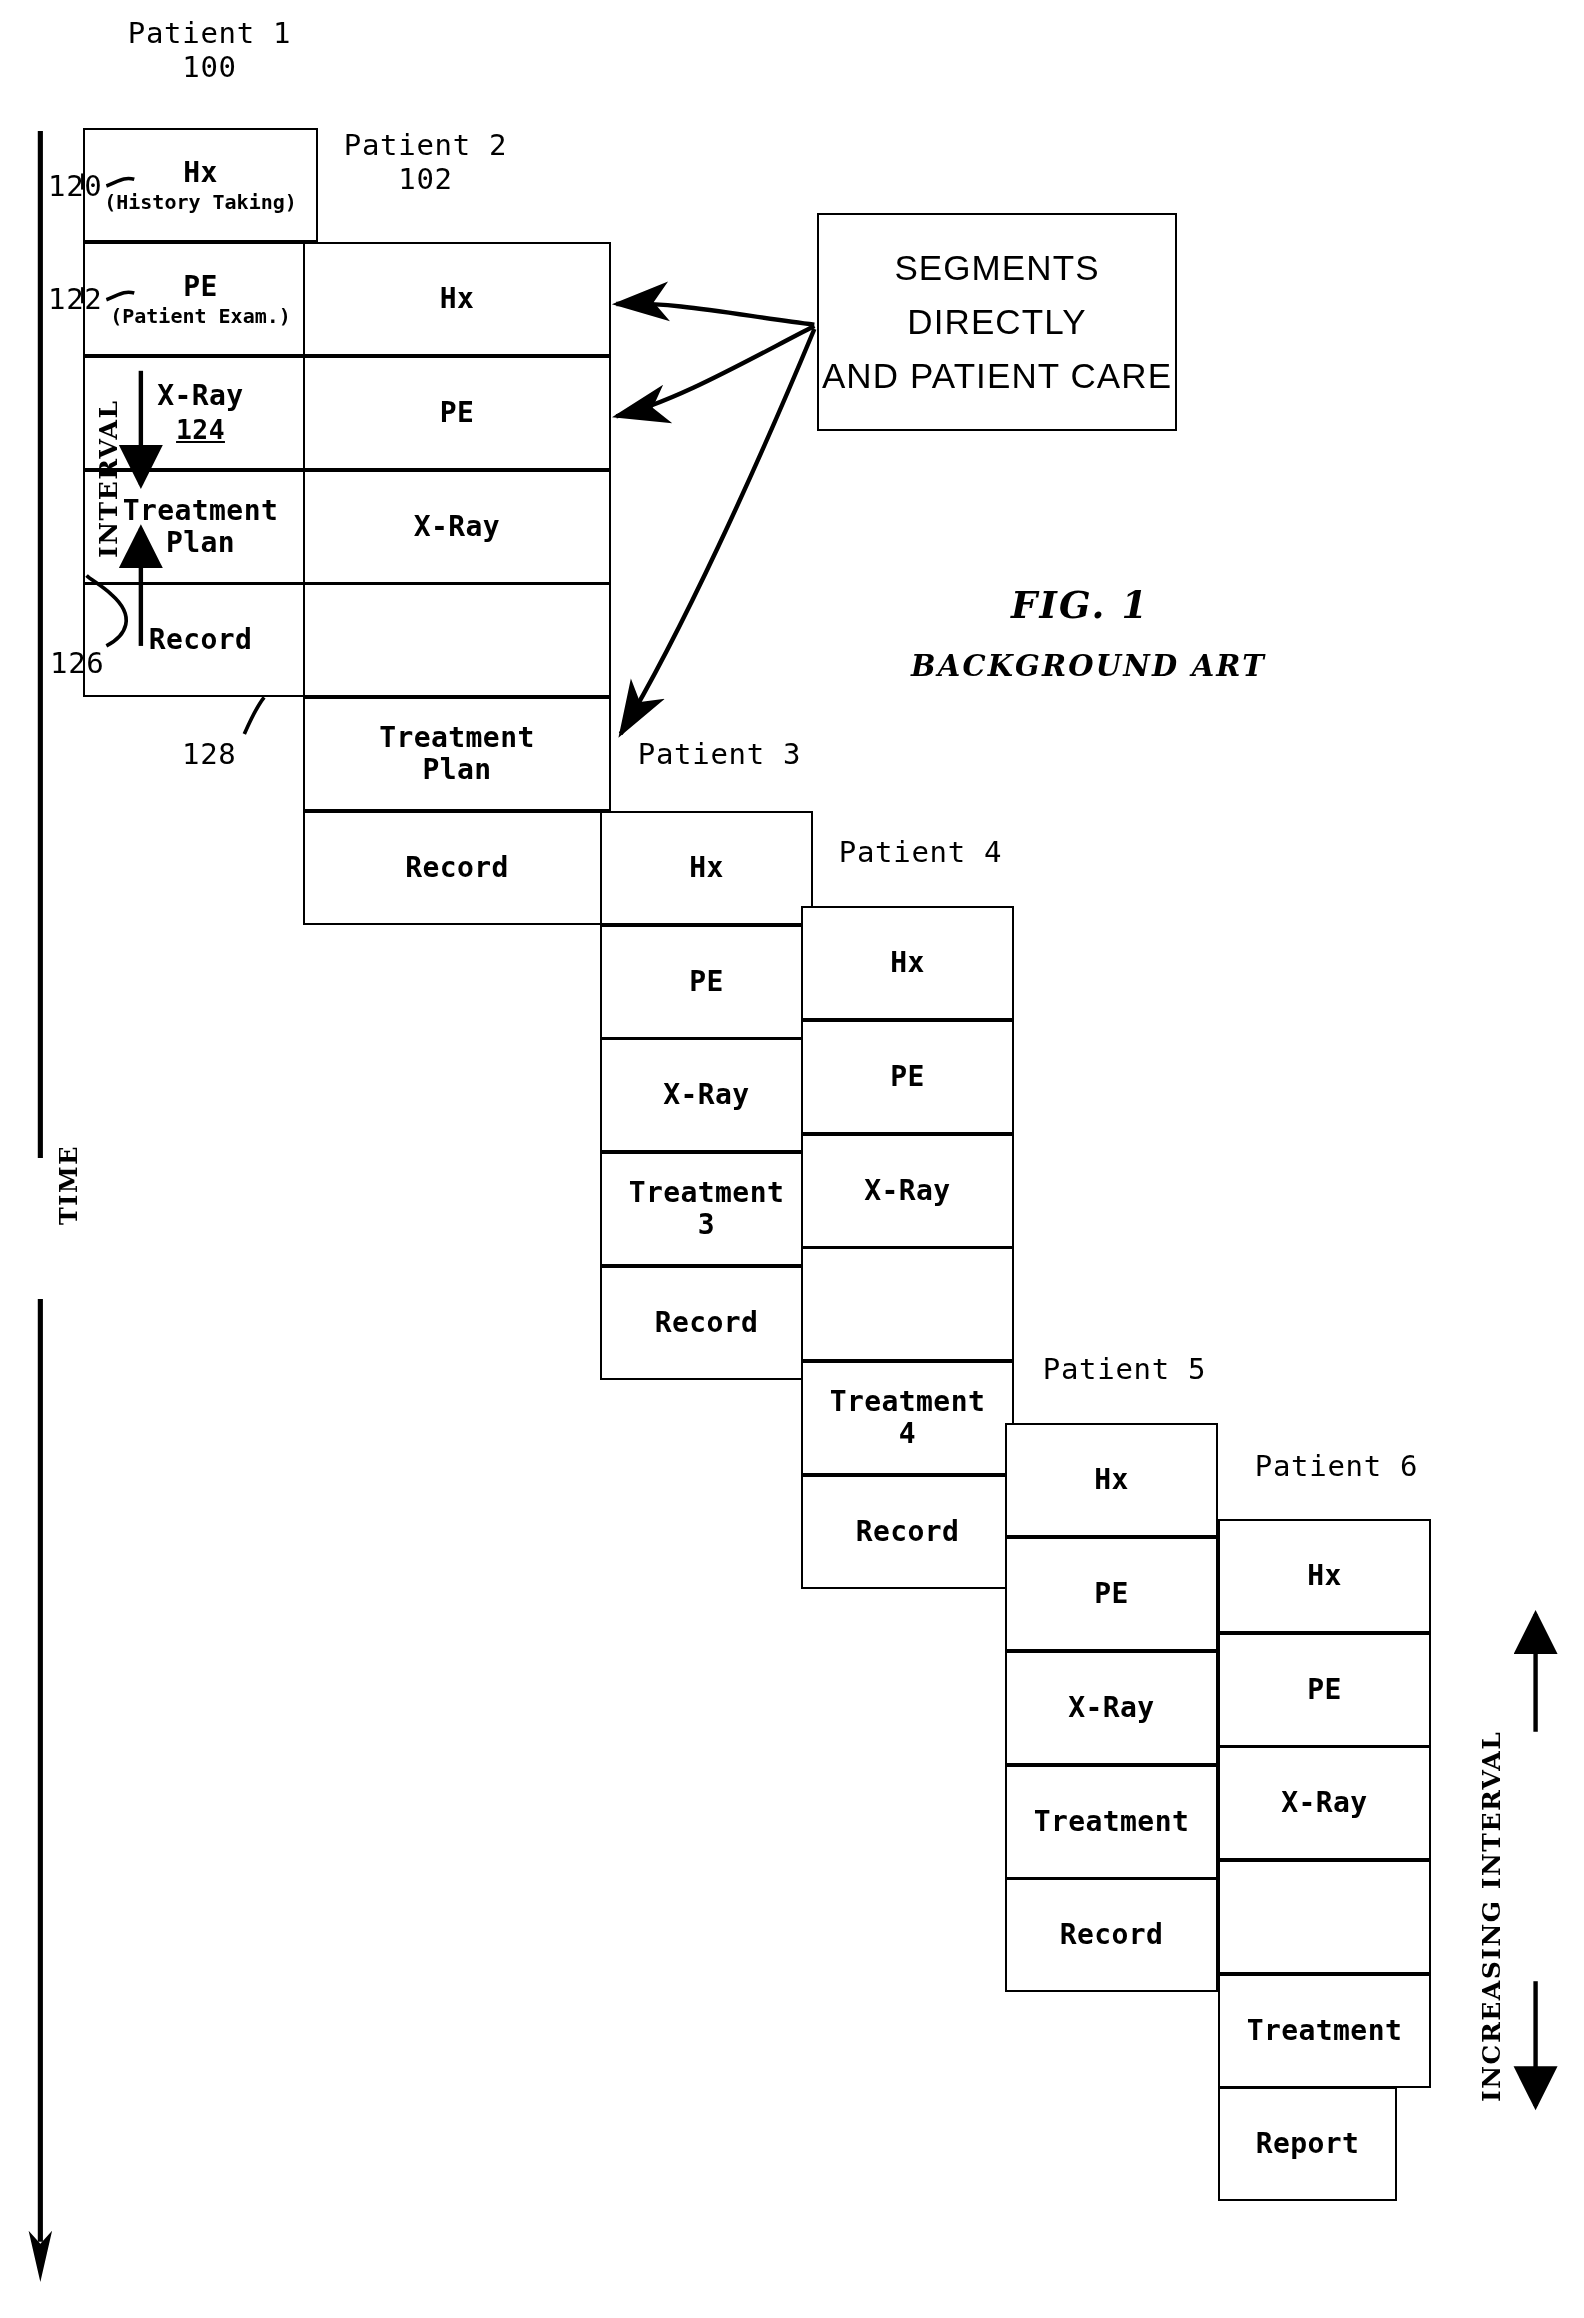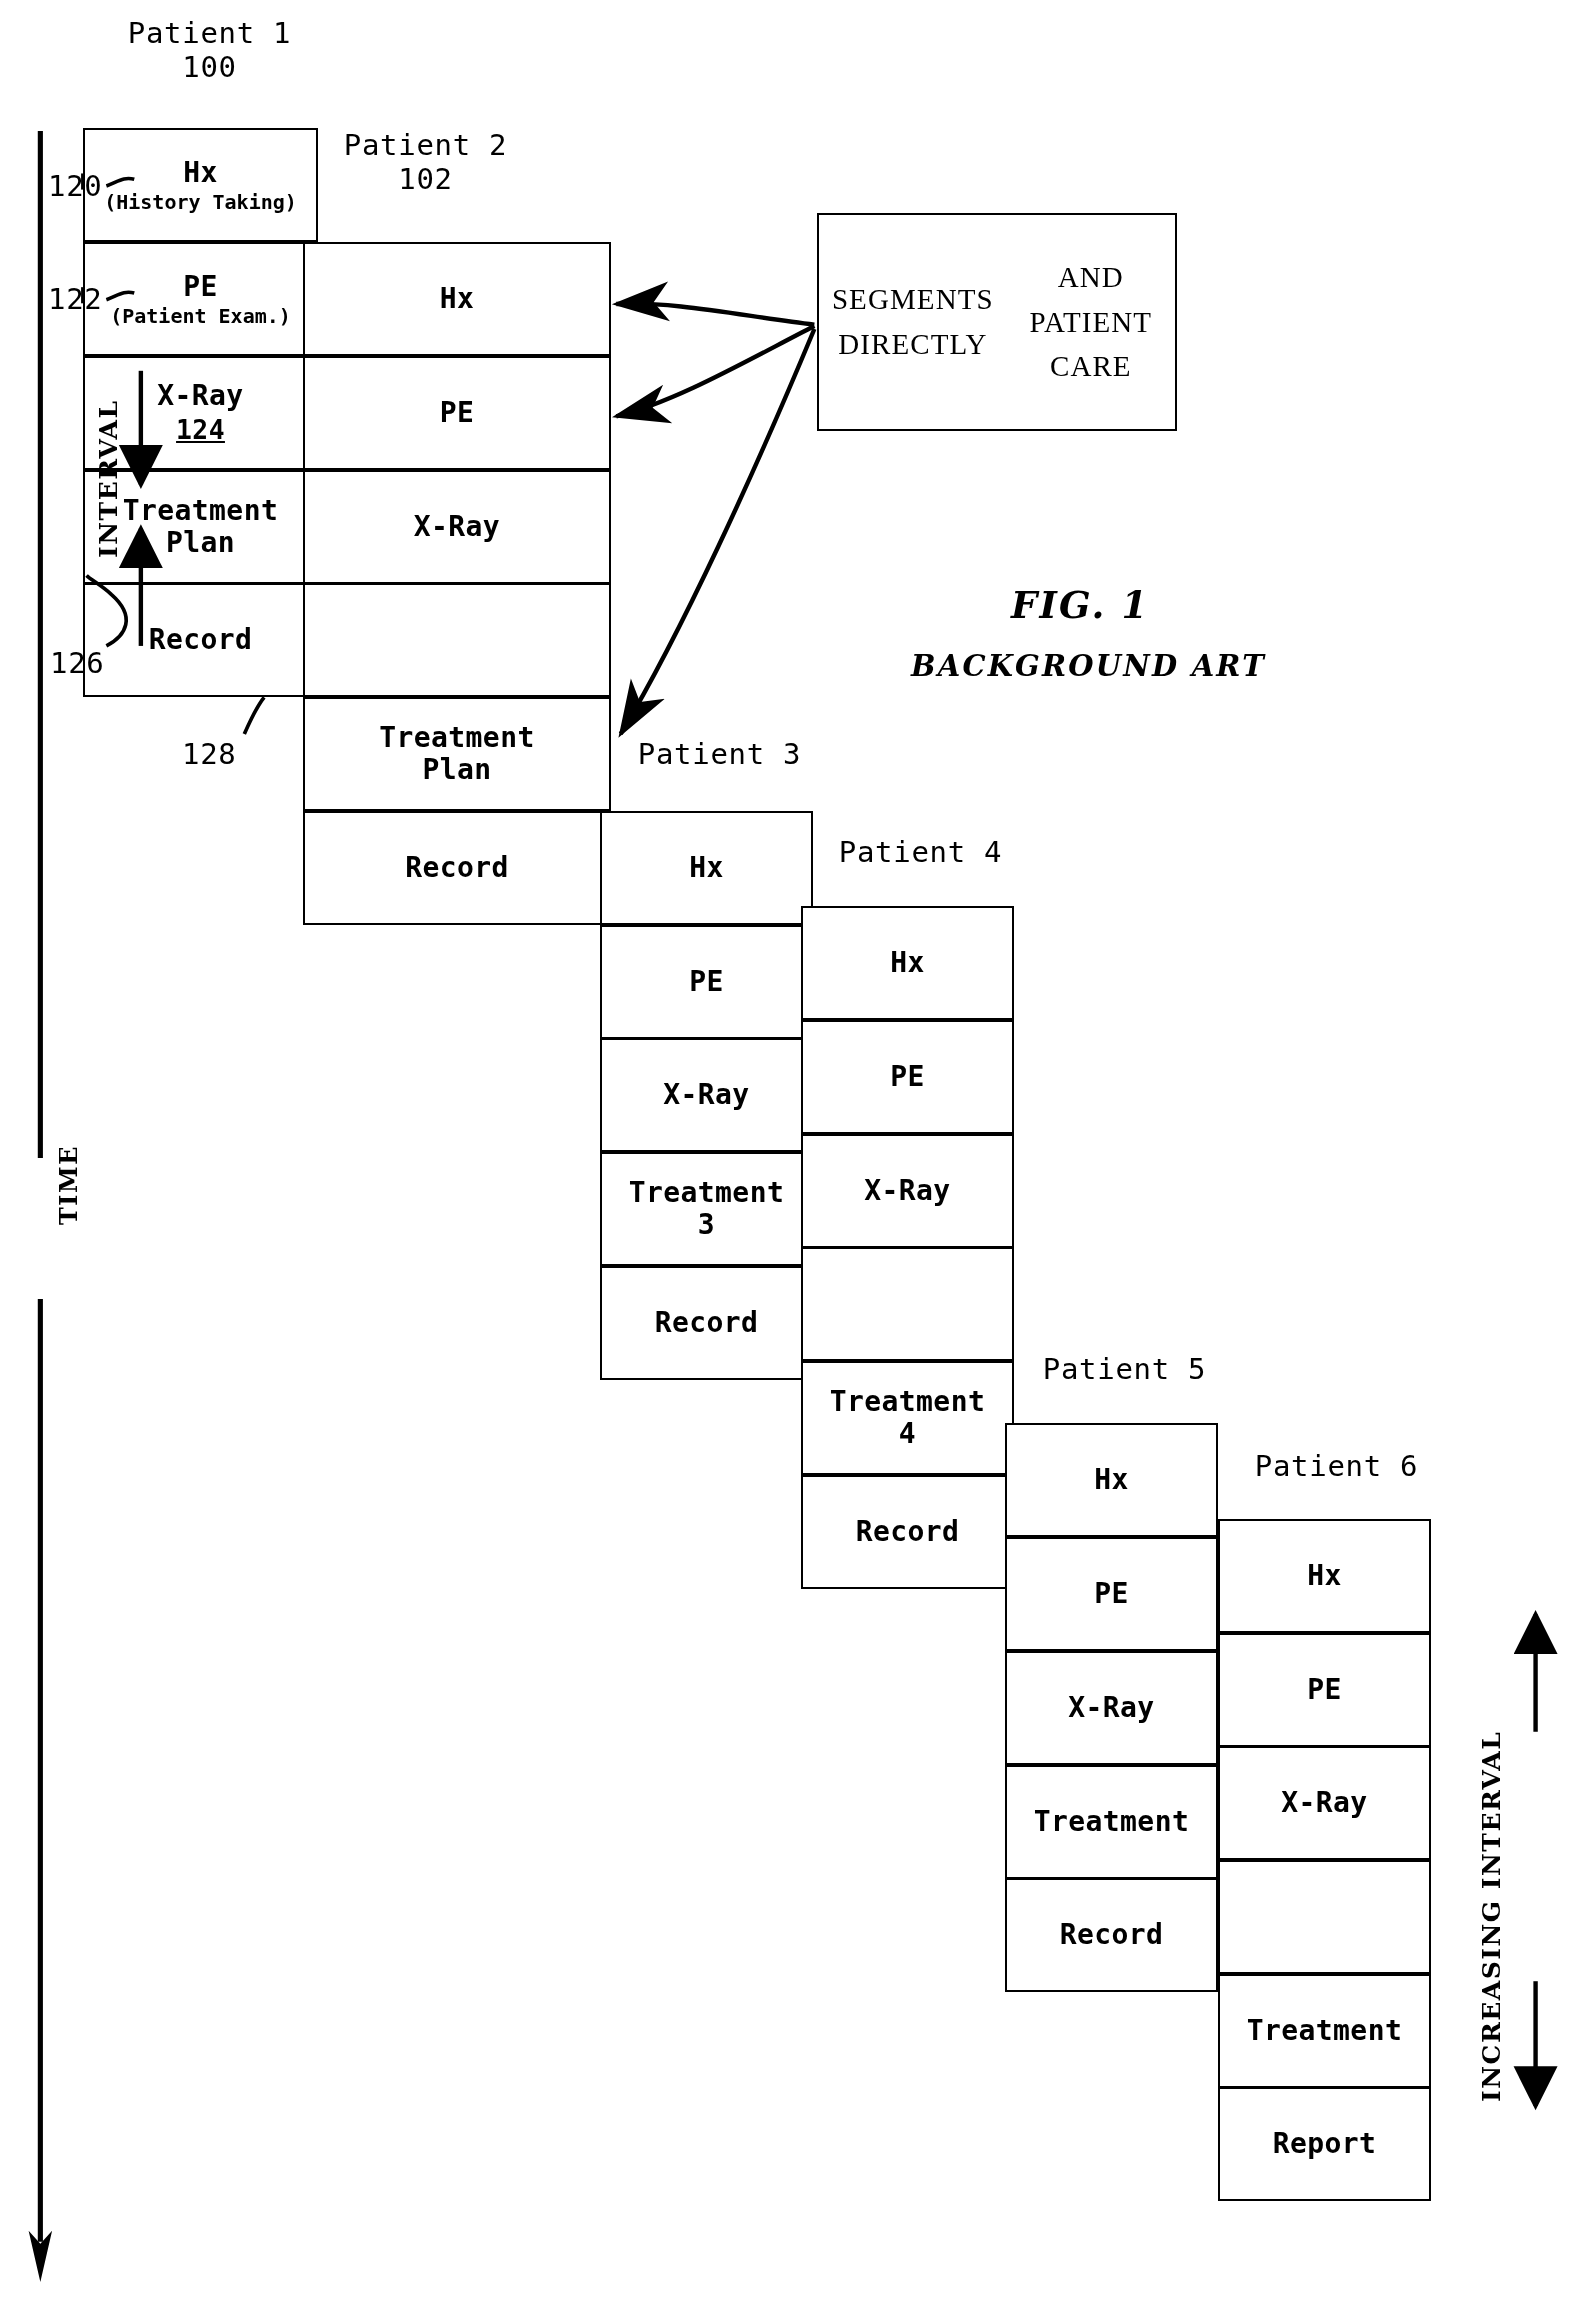--- a/index.html
+++ b/index.html
@@ -62,24 +62,25 @@
   }
   .cell .l2{font-size:28px;line-height:1.1;}
 
   
   .callout{
     position:absolute;
     box-sizing:border-box;
     border:2.9px solid #000;
     background:#fff;
     display:flex;
+    flex-direction:column;
     align-items:center;
     justify-content:center;
-    font-family:Liberation Serif, serif;
-    font-size:29px;
+    font-family:Liberation Sans, sans-serif;
+    font-size:35px;
     letter-spacing:1.1px;
     line-height:1.55;
     text-align:center;
   }
 
   
   .fig-title{
     position:absolute;
     font-family:"DejaVu Serif","Liberation Serif",serif;
     font-weight:bold;
@@ -243,21 +244,21 @@
   </div>
   <div class="cell" style="left:1218px;top:1746px;width:213px;height:114px;">
     <div>X-Ray</div>
   </div>
   <div class="cell" style="left:1218px;top:1860px;width:213px;height:114px;">
     <div></div>
   </div>
   <div class="cell" style="left:1218px;top:1974px;width:213px;height:114px;">
     <div>Treatment</div>
   </div>
-  <div class="cell" style="left:1218px;top:2087px;width:213px;height:114px;justify-content:center;">
+  <div class="cell" style="left:1218px;top:2087px;width:179px;height:114px;justify-content:center;">
     <div>Report</div>
   </div>
 
   <div class="callout" style="left:817px;top:213px;width:360px;height:218px;">
     <div>SEGMENTS DIRECTLY</div>
     <div>AND PATIENT CARE</div>
   </div>
 
   <div class="fig-title" style="left:1011px;top:583px;">FIG. 1</div>
   <div class="fig-sub" style="left:911px;top:649px;">BACKGROUND ART</div>

